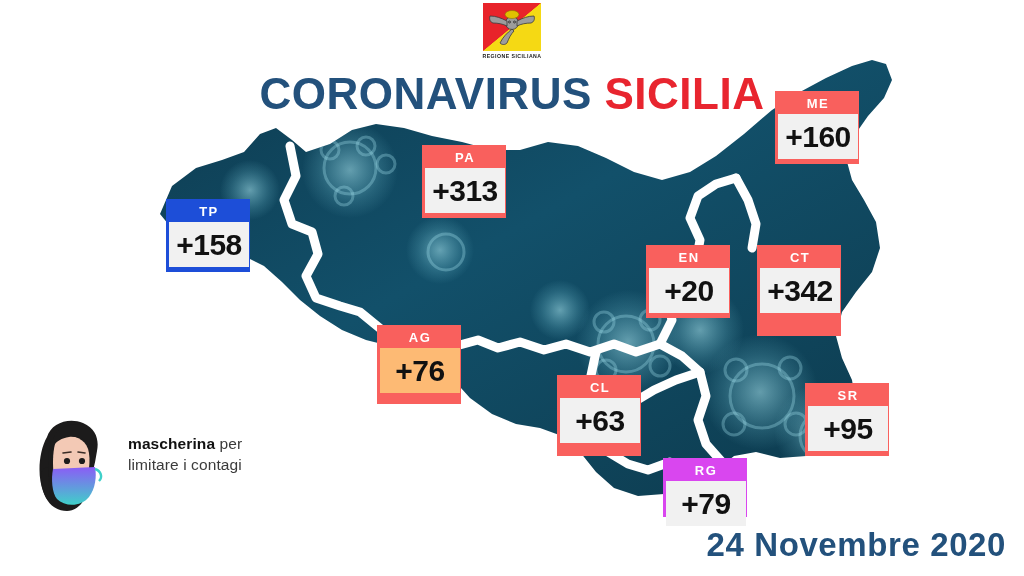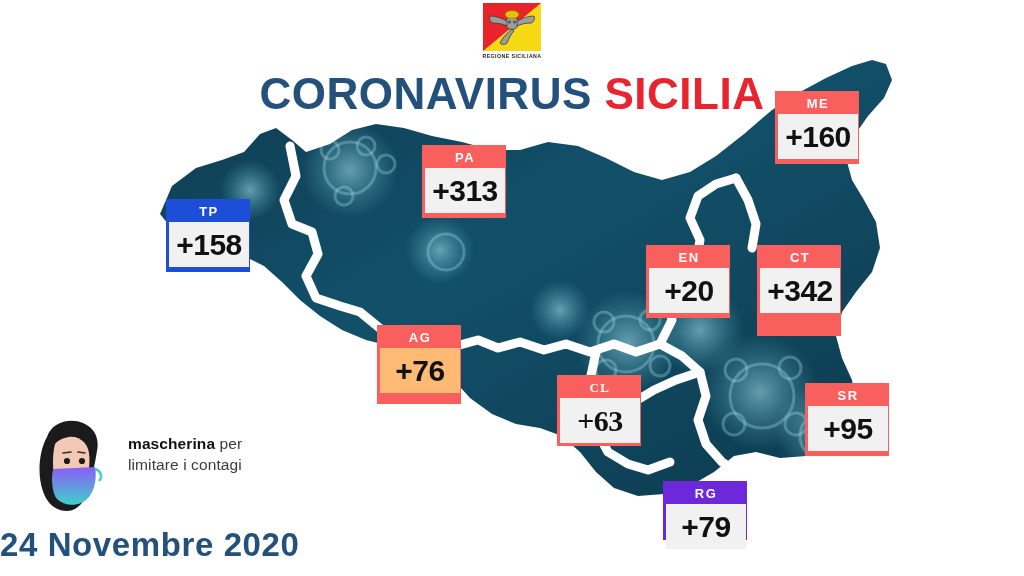--- a/index.html
+++ b/index.html
@@ -119,21 +119,21 @@
     letter-spacing: .1px;
   }
   #mask-text .b { font-weight: bold; color: #111111; }
   #mask-text .n { font-weight: normal; color: #3b3b3b; }
 
   
   #date {
     position: absolute;
     left: 0; right: 18px;
     top: 526px;
-    text-align: left;
+    text-align: right;
     font-size: 33px;
     font-weight: bold;
     color: #23517c;
     letter-spacing: .6px;
     white-space: nowrap;
   }
 </style>
 </head>
 <body>
 
@@ -264,29 +264,29 @@
         <div class="stat-value" style="background: rgb(241, 241, 241);">+20</div>
       </div>
       <div class="stat-box" style="left: 757px; top: 245px; width: 84px; height: 91px; background: rgb(249, 96, 93);">
         <div class="stat-code">CT</div>
         <div class="stat-value" style="background: rgb(241, 241, 241);">+342</div>
       </div>
       <div class="stat-box" style="left: 377px; top: 325px; width: 84px; height: 79px; background: rgb(249, 96, 93);">
         <div class="stat-code">AG</div>
         <div class="stat-value" style="background: #fdba74;">+76</div>
       </div>
-      <div class="stat-box" style="left: 557px; top: 375px; width: 84px; height: 71px; background: rgb(249, 96, 93); font-family: Liberation Serif, serif;">
+      <div class="stat-box" style="left: 557px; top: 375px; width: 84px; height: 81px; background: rgb(249, 96, 93);">
         <div class="stat-code">CL</div>
         <div class="stat-value" style="background: rgb(241, 241, 241);">+63</div>
       </div>
       <div class="stat-box" style="left: 805px; top: 383px; width: 84px; height: 73px; background: rgb(249, 96, 93);">
         <div class="stat-code">SR</div>
         <div class="stat-value" style="background: rgb(241, 241, 241);">+95</div>
       </div>
-      <div class="stat-box" style="left: 663px; top: 458px; width: 84px; height: 59px; background: #6d28d9; margin-top: 23px;">
+      <div class="stat-box" style="left: 663px; top: 458px; width: 84px; height: 59px; background: #d946ef;">
         <div class="stat-code">RG</div>
         <div class="stat-value" style="background: rgb(241, 241, 241);">+79</div>
       </div>
     </div>
 
   <div id="mask-block">
     <svg id="mask-figure" viewBox="0 0 92 100" xmlns="http://www.w3.org/2000/svg">
 
       <path d="M22,22 C26,8 44,2 58,8 C72,14 74,26 72,36 C70,50 66,64 62,78
                C58,90 50,96 42,96 C30,96 22,88 18,76 C12,60 14,36 22,22 Z" fill="#1c1b1b"></path>

